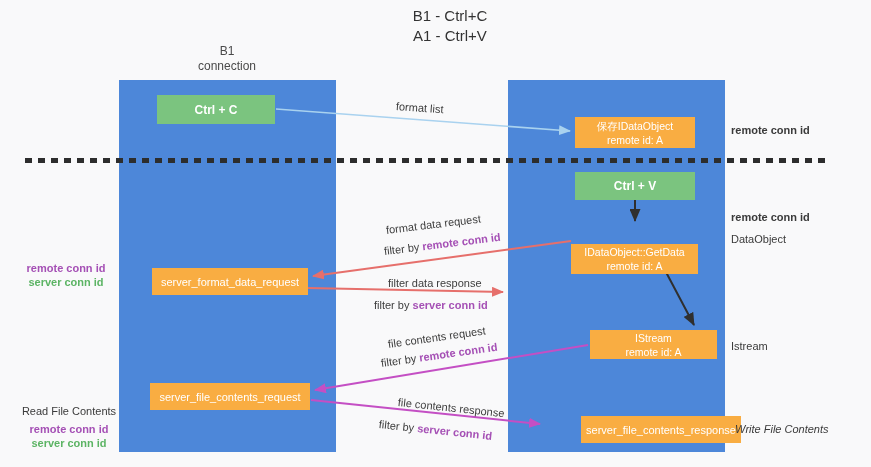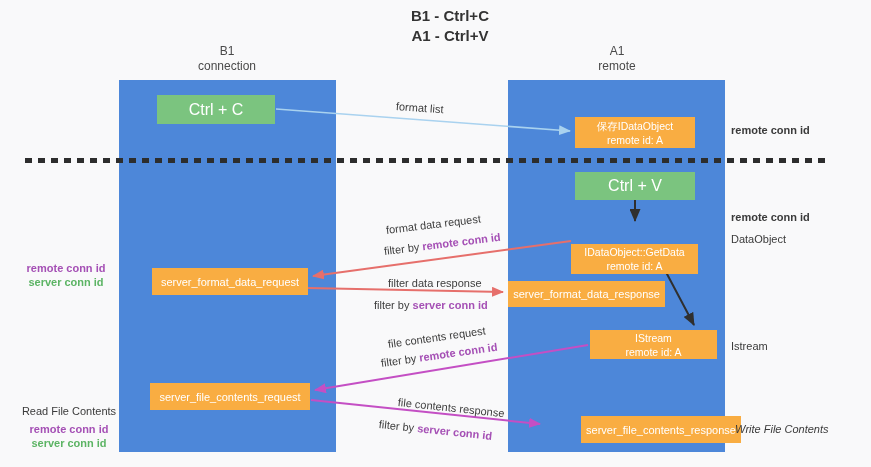--- a/index.html
+++ b/index.html
@@ -5,25 +5,25 @@
   :root{
     --column-blue:#4d87d9; --box-green:#7bc47f; --box-orange:#f9ad42;
     --arrow-blue:#a9d2ef; --arrow-red:#e66f6b; --arrow-magenta:#c44fc4; --arrow-black:#2f2f2f;
     --text-purple:#a550b5; --text-green:#5cb464; --text-dark:#3d3d3d; --background:#f9f9fa;
   }
   *{margin:0;padding:0;box-sizing:border-box;}
   html,body{font-family:"Liberation Sans",sans-serif;}
   .canvas{position:relative;width:871px;height:467px;background:var(--background);overflow:hidden;}
   .abs{position:absolute;}
   .col{background:var(--column-blue);}
-  .title{width:300px;text-align:center;font-size:15px;line-height:20px;color:#333;font-weight:bold;}
+  .title{width:300px;text-align:center;font-size:15px;line-height:20px;color:#333;}
   .colhead{width:120px;text-align:center;font-size:12px;line-height:15px;color:#4a4a4a;}
   .node{display:flex;flex-direction:column;align-items:center;justify-content:center;
         color:#fff;text-align:center;}
-  .green{background:var(--box-green);font-size:16px;}
+  .green{background:var(--box-green);font-size:12px;font-weight:bold;}
   .orange{background:var(--box-orange);}
   .node .l{font-size:10.5px;line-height:14px;}
   .single{font-size:11px;}
   .anno{font-size:11px;color:var(--text-dark);white-space:nowrap;transform-origin:left center;}
   .purple{color:var(--text-purple);font-weight:bold;}
   .greentxt{color:var(--text-green);font-weight:bold;}
   .sidelbl{font-size:11px;white-space:nowrap;color:#3a3a3a;}
   .sidelbl.b{font-weight:bold;}
   .leftblk{text-align:center;font-size:11px;line-height:14px;white-space:nowrap;}
   .dashes{height:5px;background:repeating-linear-gradient(90deg,#2d2d2d 0 7px,transparent 7px 13px);}
@@ -37,24 +37,20 @@
 <div class="canvas">
 
   <div class="abs title" style="left:300px;top:6px;">
     <div>B1 - Ctrl+C</div>
     <div>A1 - Ctrl+V</div>
   </div>
 
   <div class="abs colhead" style="left:167px;top:44px;">
     <div>B1</div>
     <div>connection</div>
-  </div>
-  <div class="abs colhead" style="left:557px;top:44px;">
-    <div>A1</div>
-    <div>remote</div>
   </div>
 
   <div class="abs col" style="left:119px;top:80px;width:217px;height:372px;"></div>
   <div class="abs col" style="left:508px;top:80px;width:217px;height:372px;"></div>
 
   <div class="abs dashes" style="left:25px;top:158px;width:806px;"></div>
 
   <svg class="overlay" width="871" height="467">
     <defs>
       <marker id="mk-blue" markerUnits="userSpaceOnUse" markerWidth="12" markerHeight="10" refX="11" refY="5" orient="auto">
@@ -88,21 +84,20 @@
 
   <div class="abs node green" style="left:575px;top:172px;width:120px;height:28px;">Ctrl + V</div>
 
   <div class="abs node orange" style="left:571px;top:244px;width:127px;height:30px;">
     <div class="l">IDataObject::GetData</div>
     <div class="l">remote id: A</div>
   </div>
 
   <div class="abs node orange single" style="left:152px;top:268px;width:156px;height:27px;">server_format_data_request</div>
 
-  <div class="abs node orange single" style="left:508px;top:281px;width:157px;height:26px;">server_format_data_response</div>
 
   <div class="abs node orange" style="left:590px;top:330px;width:127px;height:29px;">
     <div class="l">IStream</div>
     <div class="l">remote id: A</div>
   </div>
 
   <div class="abs node orange single" style="left:150px;top:383px;width:160px;height:27px;">server_file_contents_request</div>
 
   <div class="abs node orange single" style="left:545px;top:416px;width:160px;height:27px;margin-left:36px;">server_file_contents_response</div>
 

